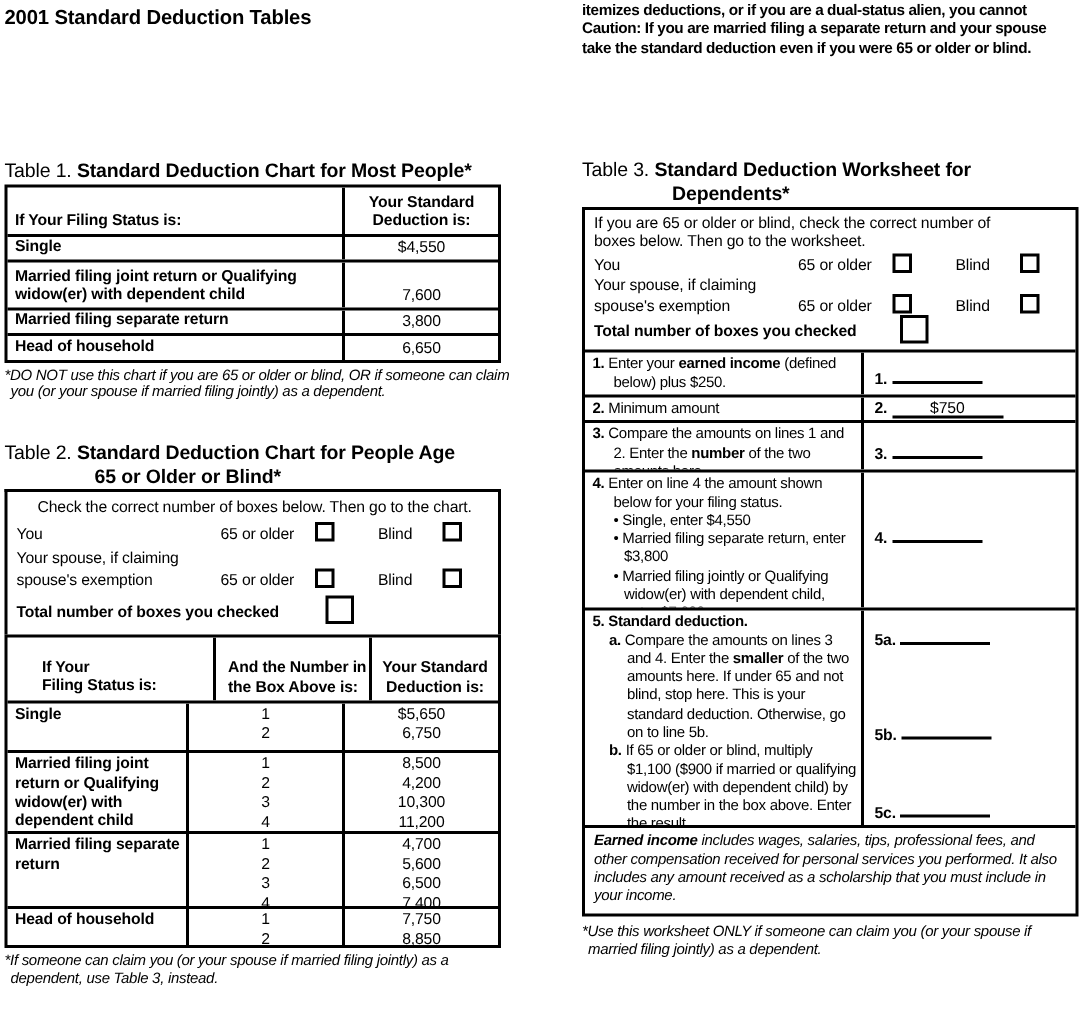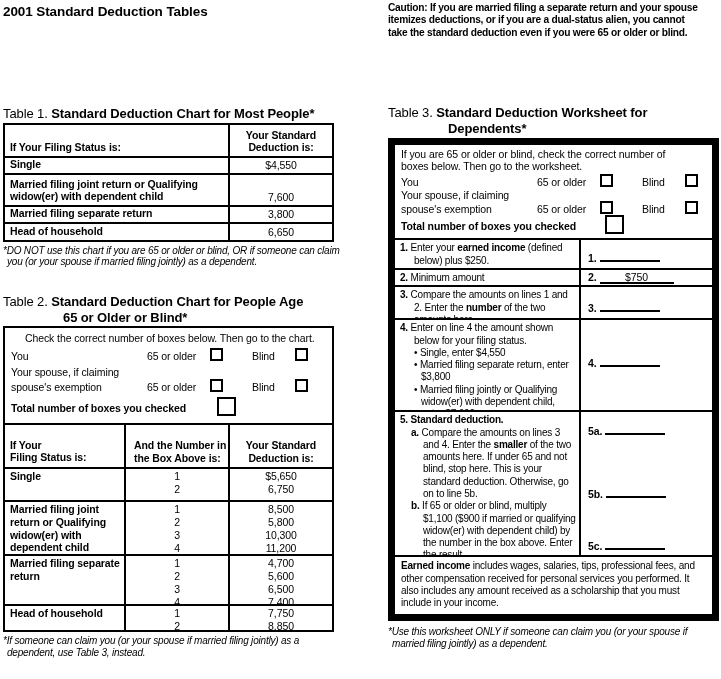--- a/index.html
+++ b/index.html
@@ -43,53 +43,53 @@
              position:relative; height:97px; font-size:10.5px; }
   .cbx-box span, .cbx3 span { position:absolute; white-space:nowrap; }
   .cbx3 { position:relative; height:95px; border-bottom:2px solid #000; font-size:10.5px; }
   .cb { position:absolute; width:13px; height:13px; border:2px solid #000; background:#fff; }
   .cb-total { position:absolute; width:19px; height:19px; border:2px solid #000; background:#fff; }
   .blb { font-weight:bold; }
 
   
   .t2 { width:331px; border:2px solid #000; font-size:10.5px; }
   .t2-row { display:flex; border-top:2px solid #000; overflow:hidden; }
-  .t2-row.first { border-top:0; }
+  .t2-row.first { border-top:0;padding-left:18px; }
   .t2-c1 { width:119px; padding:1px 3px 2px 5px; font-weight:bold; line-height:12.8px; }
   .t2-c2 { width:104px; border-left:2px solid #000; text-align:center; line-height:13px; padding-top:1px; }
   .t2-c3 { flex:1; border-left:2px solid #000; text-align:center; line-height:13px; padding-top:1px; }
   .t2-hdr { height:42px; }
   .t2-hdr .t2-c1 { display:flex; flex-direction:column; justify-content:flex-end; padding-bottom:3px; }
   .t2-hdr .t2-c2 { display:flex; flex-direction:column; justify-content:flex-end; text-align:left;
                    padding:0 0 3px 8px; font-weight:bold; line-height:12.5px; }
   .t2-hdr .t2-c3 { display:flex; flex-direction:column; justify-content:flex-end; align-items:center;
                    padding-bottom:3px; font-weight:bold; line-height:12.5px; }
   .hg0 { height:33px; } .hg1 { height:54px; } .hg2 { height:50px; } .hg3 { height:26px; }
 
   
-  .t3-box { margin-top:2px; width:331px; border:7px solid #000000; }
+  .t3-box { margin-top:2px; width:331px; border:2px solid #000000; }
   .ws-row { display:flex; border-bottom:2px solid #000; overflow:hidden; }
   .ws-desc { width:186px; border-right:2px solid #000; padding:2px 2px 2px 5px;
              font-size:10px; line-height:12.3px; letter-spacing:-0.2px; }
   .ws-num { font-weight:bold; }
   .ws-p { padding-left:14px; text-indent:-14px; }
   .ws-bullet { padding-left:21px; text-indent:-7px; }
   .ws-sub { margin-left:11px; padding-left:12px; text-indent:-12px; }
   .ws-entry { flex:1; position:relative; }
   .entry { position:absolute; left:7px; white-space:nowrap; font-size:10.5px; font-weight:bold; }
   .eline { display:inline-block; width:60px; border-bottom:2px solid #000; height:10px;
            vertical-align:baseline; margin-left:3px; }
   .eline-val { display:inline-block; width:74px; border-bottom:2px solid #000; height:13px;
                vertical-align:baseline; margin-left:3px; text-align:center;
                font-weight:normal; font-size:10.5px; }
   .hr1 { height:30px; } .hr2 { height:17px; } .hr3 { height:33px; } .hr4 { height:92px; } .hr5 { height:145px; }
   .e1 { bottom:4px; } .e2 { bottom:1px; } .e3 { bottom:4px; } .e4 { top:37px; }
   .e5a { top:13px; } .e5b { top:76px; } .e5c { top:128px; }
 
-  .earned { padding:3px 6px 4px 6px; font-size:10px; line-height:12.4px; letter-spacing:-0.2px; }
+  .earned { padding:3px 6px 4px 6px; font-size:10px; line-height:12.4px; font-style:italic; letter-spacing:-0.2px; }
   .earned .bold { font-weight:bold; }
 </style>
 </head>
 <body>
 
 <div class="col-left">
 
   <div class="page-title">2001 Standard Deduction Tables</div>
 
   <div class="tbl-title t1-title">
@@ -174,21 +174,21 @@
     <div class="t2-row hg1">
       <div class="t2-c1">Married filing joint return or Qualifying widow(er) with dependent child</div>
       <div class="t2-c2">
         <div>1</div>
         <div>2</div>
         <div>3</div>
         <div>4</div>
       </div>
       <div class="t2-c3">
         <div>8,500</div>
-        <div>5,800</div>
+        <div>4,200</div>
         <div>10,300</div>
         <div>11,200</div>
       </div>
     </div>
 
     <div class="t2-row hg2">
       <div class="t2-c1">Married filing separate return</div>
       <div class="t2-c2">
         <div>1</div>
         <div>2</div>
@@ -215,22 +215,22 @@
       </div>
     </div>
   </div>
 
   <div class="footnote fn-left">*If someone can claim you (or your spouse if married filing jointly) as a dependent, use Table 3, instead.</div>
 </div>
 
 <div class="col-right">
 
   <div class="caution">
+    <div>itemizes deductions, or if you are a dual-status alien, you cannot</div>
     <div>Caution: If you are married filing a separate return and your spouse</div>
-    <div>itemizes deductions, or if you are a dual-status alien, you cannot</div>
     <div>take the standard deduction even if you were 65 or older or blind.</div>
   </div>
 
   <div class="tbl-title t3-title">
     <span>Table 3.</span>
     <span class="bold">Standard Deduction Worksheet for</span>
   </div>
   <div class="title-line2">Dependents*</div>
 
   <div class="t3-box">

